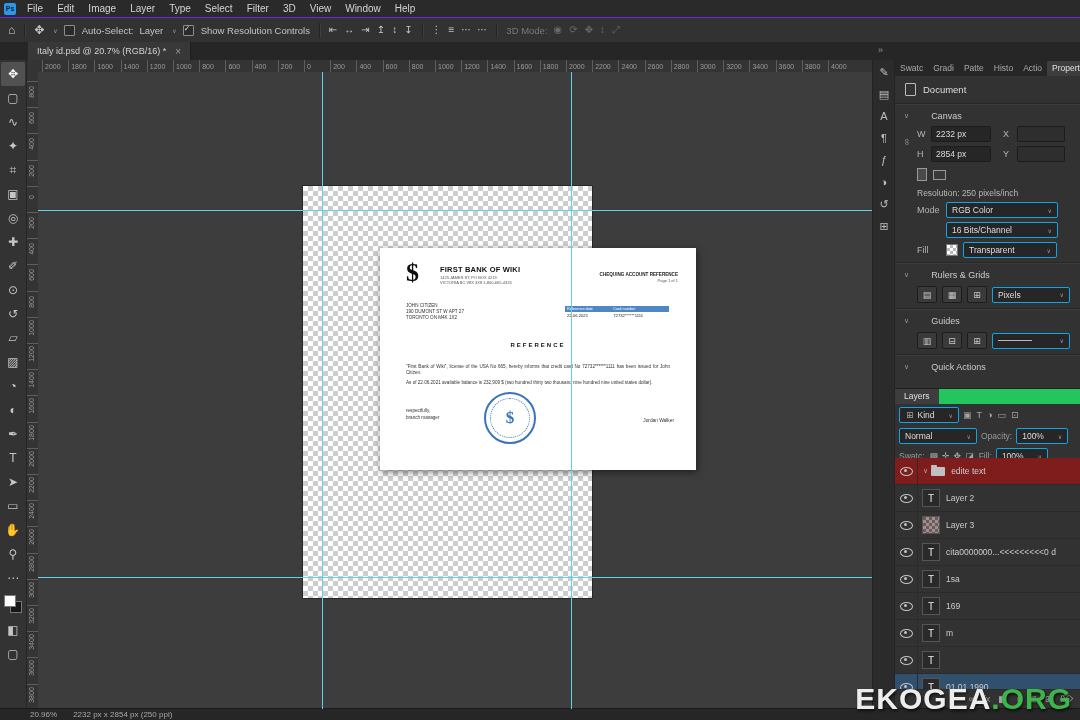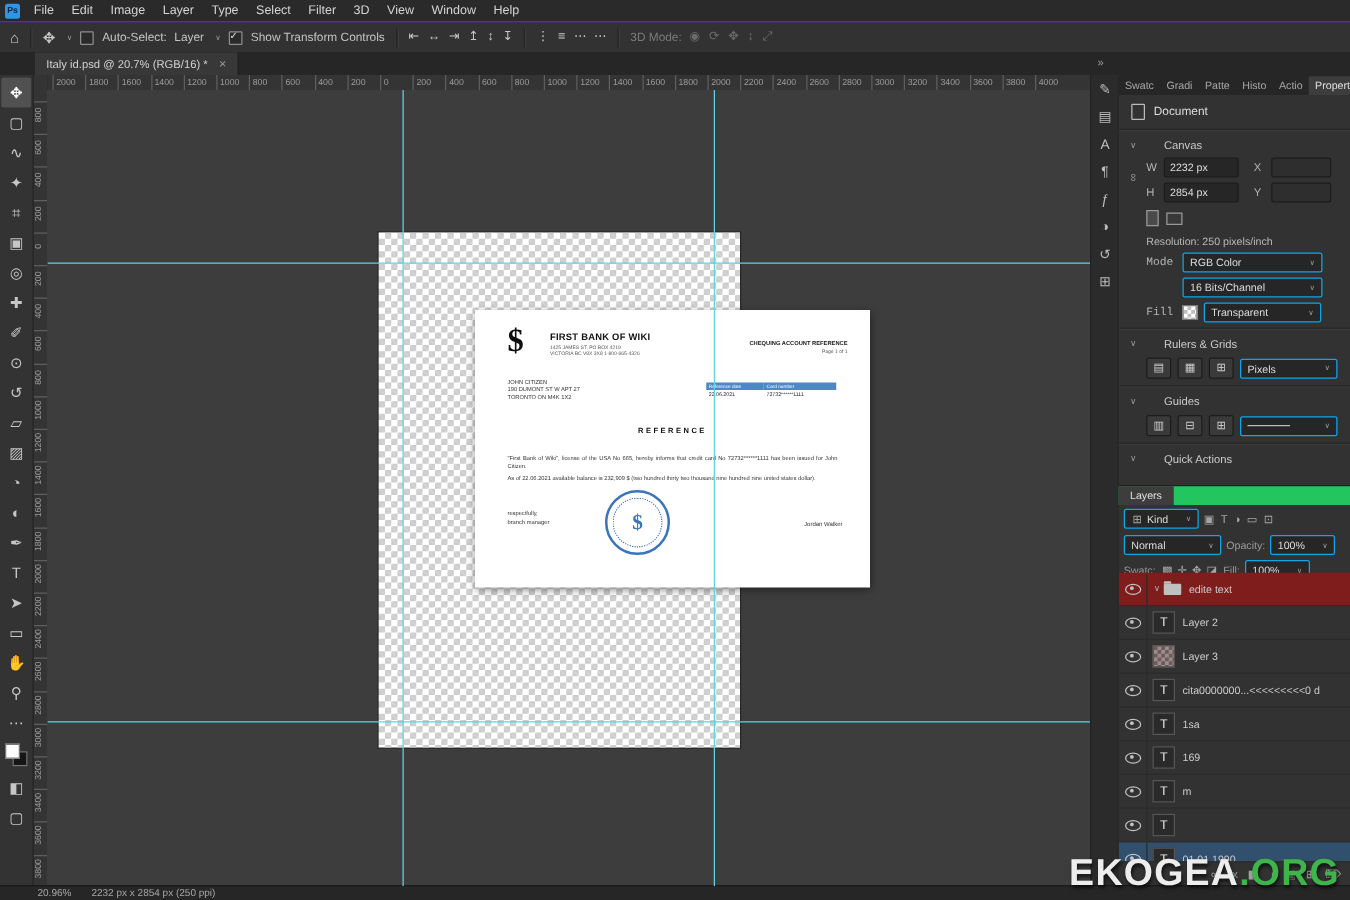--- a/index.html
+++ b/index.html
@@ -1,19 +1,19 @@
 <!DOCTYPE html>
 <html><head>
 <meta charset="utf-8">
 <style>
   html,body{margin:0;padding:0;background:#1a1a1a;}
   #app{position:relative;width:1080px;height:720px;background:#323232;overflow:hidden;
        font-family:"Liberation Sans","DejaVu Sans",sans-serif;color:#cccccc;-webkit-font-smoothing:antialiased;}
   
-  .menubar{position:absolute;top:0;left:0;right:0;height:17px;background:#2a2a2a;border-bottom:1px solid #6d28d9;
+  .menubar{position:absolute;top:0;left:0;right:0;height:17px;background:#2a2a2a;border-bottom:7px solid #6d28d9;
            display:flex;align-items:center;font-size:10px;padding-left:4px;}
   .ps-logo{width:12px;height:12px;background:#2d96e8;color:#07253d;font-size:7px;font-weight:bold;
            display:flex;align-items:center;justify-content:center;border-radius:2px;margin-right:4px;}
   .menu-item{padding:0 7px;height:17px;line-height:17px;color:#d4d4d4;cursor:default;}
   
   .optionsbar{position:absolute;top:18px;left:0;right:0;height:24px;background:#323232;border-bottom:1px solid #1c1c1c;
               display:flex;align-items:center;font-size:9.5px;gap:6px;padding:0 8px;color:#c4c4c4;}
   .sep{width:1px;height:15px;background:#232323;box-shadow:1px 0 0 #3e3e3e;margin:0 3px;}
   .ob-icon{font-size:12px;color:#c8c8c8;line-height:1;}
   .ob-icon.sm{font-size:10px;}
@@ -106,21 +106,21 @@
   .orient-row{display:flex;gap:6px;padding:4px 8px 2px 22px;align-items:center;}
   .orient{border:1px solid #999;background:#4a4a4a;}
   .orient.portrait{width:8px;height:11px;}
   .orient.landscape{width:11px;height:8px;background:#383838;}
   .res-text{padding:5px 8px 2px 22px;font-size:8.5px;color:#b8b8b8;}
   .select{height:14px;background:#262626;border:1px solid #0ea5e9;border-radius:2px;display:flex;align-items:center;
           justify-content:space-between;padding:0 5px;font-size:8.5px;color:#dddddd;gap:4px;}
   .select .sel-caret{font-size:6px;color:#999;}
   .w104{width:100px;} .w86{width:82px;} .w70{width:66px;} .w52{width:48px;} .w44{width:40px;}
   .mode-row{display:flex;gap:5px;padding:2px 8px 2px 22px;align-items:center;}
-  .mlabel{width:24px;color:#b5b5b5;font-family:Liberation Mono, monospace;}
+  .mlabel{width:24px;color:#b5b5b5;}
   .indent-row{padding-left:51px;}
   .fill-swatch{width:10px;height:10px;border:1px solid #777;
         background-image:linear-gradient(45deg,#bbb 25%,transparent 25%,transparent 75%,#bbb 75%),linear-gradient(45deg,#bbb 25%,transparent 25%,transparent 75%,#bbb 75%);
         background-size:6px 6px;background-position:0 0,3px 3px;background-color:#fff;}
   .icons-row{display:flex;gap:5px;padding:3px 8px 3px 22px;align-items:center;}
   .ibtn{width:18px;height:15px;border:1px solid #1c1c1c;background:#3a3a3a;border-radius:2px;display:flex;
         align-items:center;justify-content:center;font-size:9px;color:#c8c8c8;}
   .line-sample{width:34px;height:1px;background:#bbb;}
   
   .layers{position:absolute;top:328px;left:0;right:0;bottom:0;background:#323232;border-top:1px solid #1e1e1e;}
@@ -189,21 +189,21 @@
     <span class="ob-group">
       <span class="checkbox"></span>
       <span>Auto-Select:</span>
     </span>
     <span class="ob-group">
       <span>Layer</span>
       <span class="caret">∨</span>
     </span>
     <span class="ob-group">
       <span class="checkbox checked"></span>
-      <span>Show Transform Controls</span>
+      <span>Show Resolution Controls</span>
     </span>
     <span class="sep"></span>
     <span id="alignIcons" class="ob-group">
         <span class="ob-icon sm">⇤</span>
         <span class="ob-icon sm">↔</span>
         <span class="ob-icon sm">⇥</span>
         <span class="ob-icon sm">↥</span>
         <span class="ob-icon sm">↕</span>
         <span class="ob-icon sm">↧</span>
       </span>

